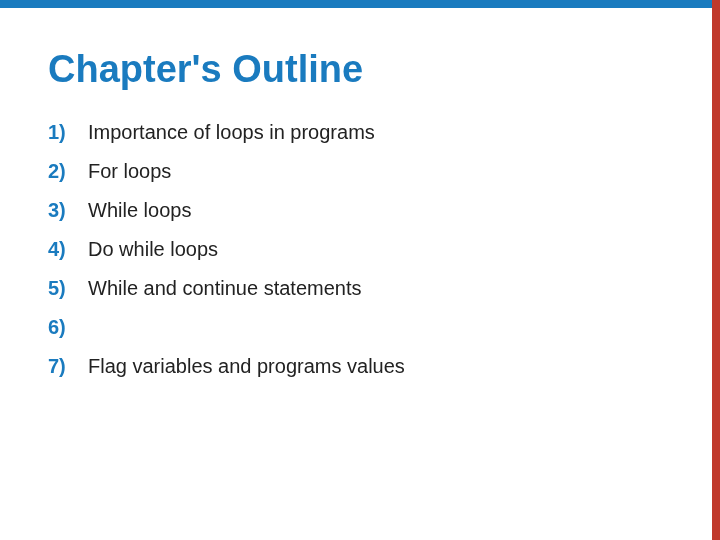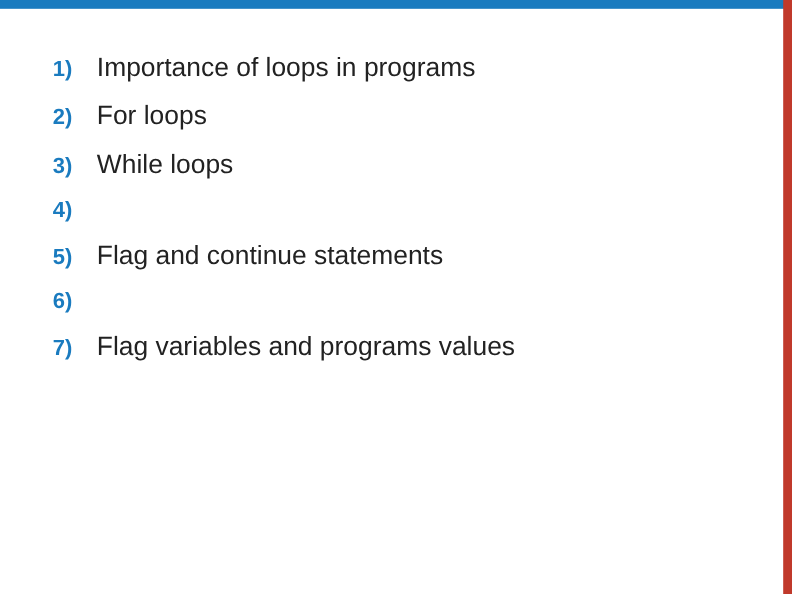--- a/index.html
+++ b/index.html
@@ -60,49 +60,51 @@
 
     .item-number {
       color: #1a7bbf;
       font-weight: bold;
       min-width: 40px;
       font-size: 20px;
     }
 
     .item-text {
       color: #222222;
-      font-size: 24px;
+      font-size: 20px;
     }
   </style>
 </head>
 <body>
 
 <div class="top-bar"></div>
 <div class="side-bar"></div>
 
 <div class="content">
+  <h1 class="title">Chapter's Outline</h1>
   <ol class="outline-list">
   <li>
         <span class="item-number">1)</span>
         <span class="item-text">Importance of loops in programs</span>
       </li>
       <li>
         <span class="item-number">2)</span>
         <span class="item-text">For loops</span>
       </li>
       <li>
         <span class="item-number">3)</span>
         <span class="item-text">While loops</span>
       </li>
       <li>
         <span class="item-number">4)</span>
+        <span class="item-text">Do while loops</span>
       </li>
       <li>
         <span class="item-number">5)</span>
-        <span class="item-text">Flag and continue statements</span>
+        <span class="item-text">While and continue statements</span>
       </li>
       <li>
         <span class="item-number">6)</span>
       </li>
       <li>
         <span class="item-number">7)</span>
         <span class="item-text">Flag variables and programs values</span>
       </li>
     </ol>
 </div>

